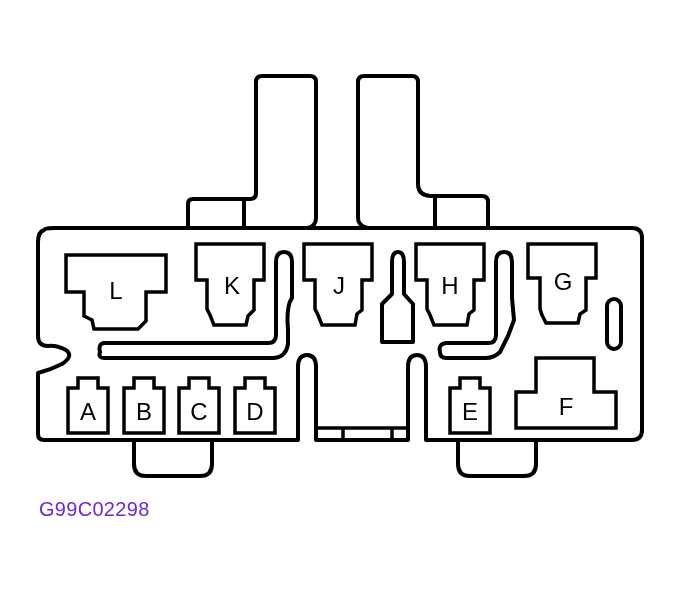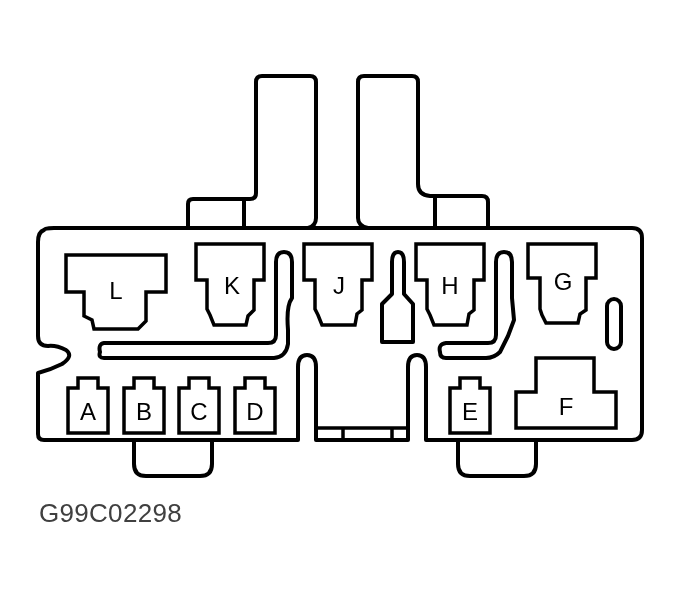--- a/index.html
+++ b/index.html
@@ -1,21 +1,21 @@
 <!DOCTYPE html>
 <html><head>
   <meta charset="utf-8">
   <style>
     html, body { margin:0; padding:0; background:#ffffff; }
     body { width:681px; height:593px; position:relative; overflow:hidden; }
     #diagram { position:absolute; left:0; top:0; width:681px; height:593px; }
     .outline { fill:none; stroke:#000; stroke-width:4; stroke-linejoin:round; stroke-linecap:round; }
     .thin { fill:none; stroke:#000; stroke-width:3.5; stroke-linejoin:miter; }
     .pin-label { font-family:"Liberation Sans", sans-serif; font-size:24px; fill:#000; text-anchor:middle; dominant-baseline:central; }
-    .caption { position:absolute; left:39px; top:498px; font-family:"Liberation Sans", sans-serif; font-size:26px; color:#404040; letter-spacing:0.3px; }
+    .caption { position:absolute; left:39px; top:498px; font-family:"Liberation Sans", sans-serif; font-size:20px; color:#6d28d9; letter-spacing:0.3px; }
   </style>
 </head>
 <body>
 
 <svg id="diagram" viewBox="0 0 681 593" xmlns="http://www.w3.org/2000/svg">
 
   <g>
     <path class="outline" d="M188,228 L188,204 Q188,199 193,199 L250,199 Q256,199 256,193 L256,82 Q256,76 262,76 L310,76 Q316,76 316,82 L316,218 Q316,226 308,228"></path>
     <line class="outline" x1="244" y1="199" x2="244" y2="228"></line>
   </g>

